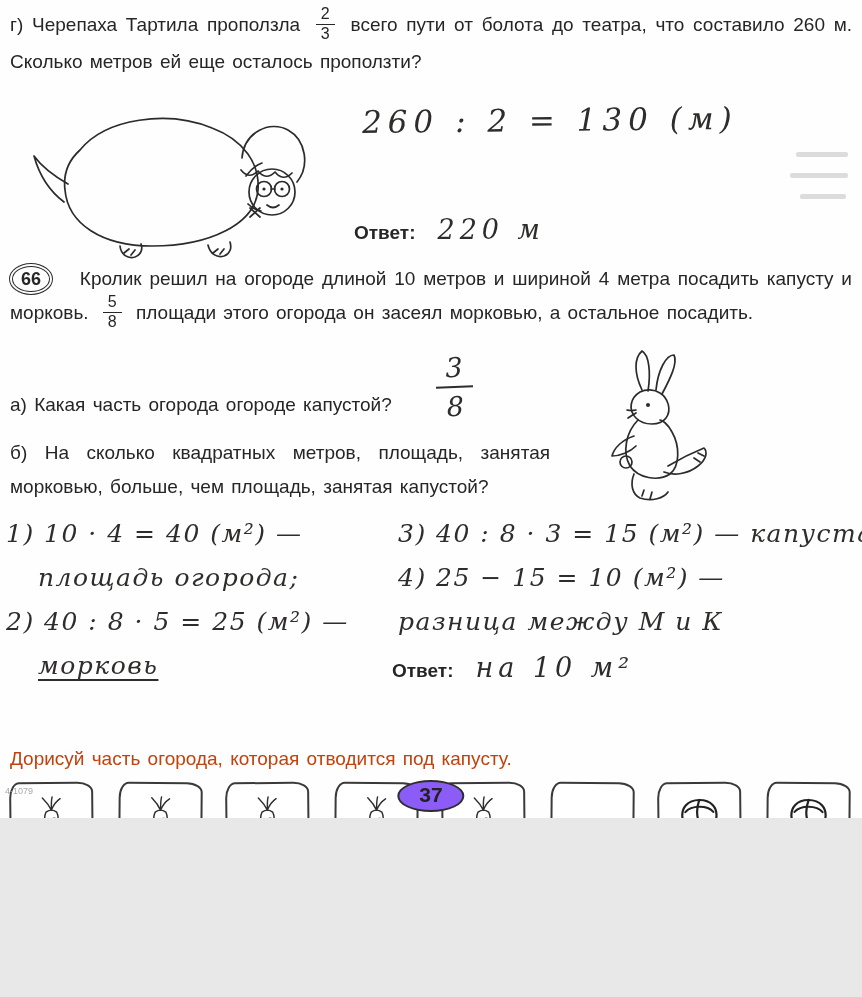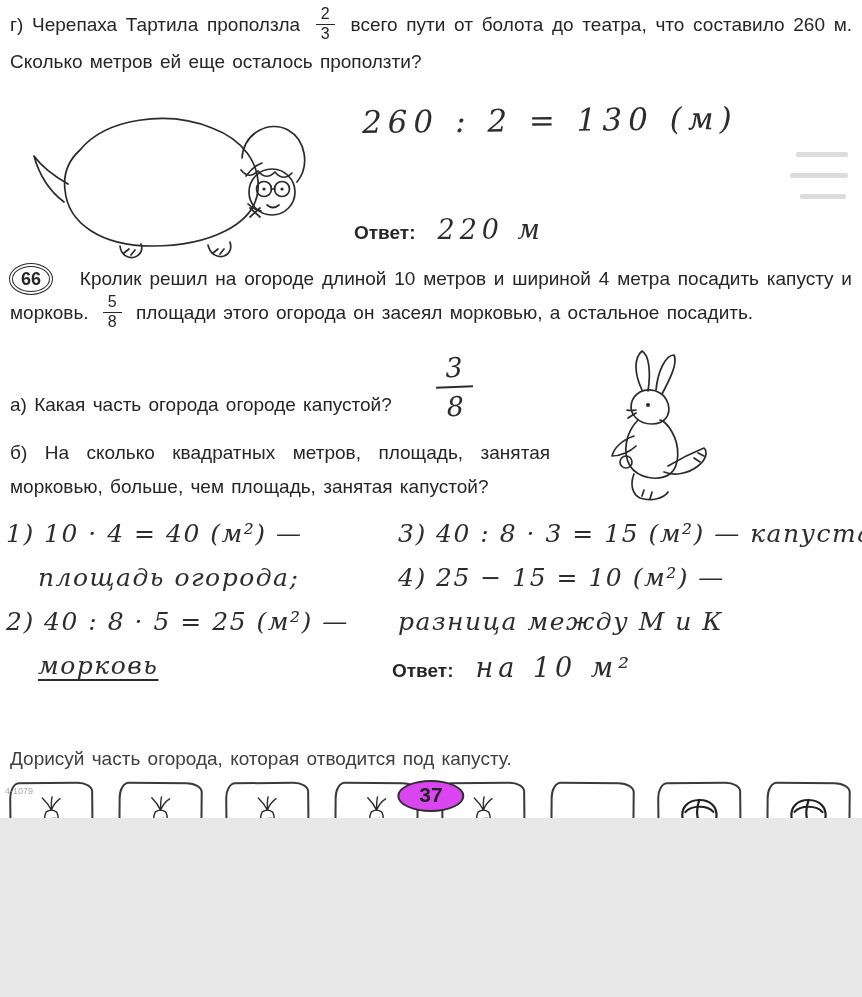--- a/index.html
+++ b/index.html
@@ -48,21 +48,21 @@
   }
   .hw-big{font-size:31px;letter-spacing:6px;transform:rotate(-0.6deg);white-space:nowrap;}
   .hw-answer{font-size:27px;letter-spacing:5px;white-space:nowrap;}
   .hw-line{font-size:25px;letter-spacing:1.5px;line-height:44px;white-space:nowrap;}
   .hw-indent1{padding-left:32px;}
   .hw-underline{text-decoration:underline;text-underline-offset:5px;}
   .hw-frac{display:inline-flex;flex-direction:column;align-items:center;font-size:27px;transform:rotate(-2deg);}
   .hw-frac .hnum{border-bottom:2px solid #2e2d2b;padding:0 10px 3px;}
   .hw-frac .hden{padding-top:3px;}
   .answer-row{display:flex;align-items:baseline;gap:22px;}
-  .faded{color:#404040;}
+  .faded{color:#c2410c;}
   
   .sketch svg{display:block;}
   .sketch path,.sketch circle,.sketch ellipse,.sketch line{
     fill:none;stroke:#2b2b2b;stroke-width:1.7;stroke-linecap:round;stroke-linejoin:round;
   }
   .sketch .dot{fill:#2b2b2b;stroke:none;}
   
   .strips{display:flex;gap:24px;align-items:stretch;}
   .strip{
     width:84px;height:183px;flex:0 0 auto;
@@ -73,21 +73,21 @@
   }
   .strip:nth-child(odd){transform:rotate(-0.6deg);}
   .strip:nth-child(even){transform:rotate(0.5deg);}
   .strip .icon svg{display:block;}
   .strip .icon path{fill:none;stroke:#2e2e2e;stroke-width:1.6;stroke-linecap:round;stroke-linejoin:round;}
   .strip .cabbage-icon path{stroke-width:2.2;stroke:#222;}
   
   .page-num{
     border:2px solid #2e2e2e;border-radius:50%;
     padding:1px 20px 3px;font-size:21px;font-weight:700;color:#222;
-    background:#d946ef;
+    background:#8b5cf6;
   }
   .corner-code{font-size:9px;color:#a9a9a9;margin-top:12px;}
   .scan-dash{background:#dcdcdc;height:5px;border-radius:2px;}
 </style>
 </head>
 <body>
 
 <div class="page">
 
   <p class="abs printed para" style="top:8px;left:10px;width:842px;">

